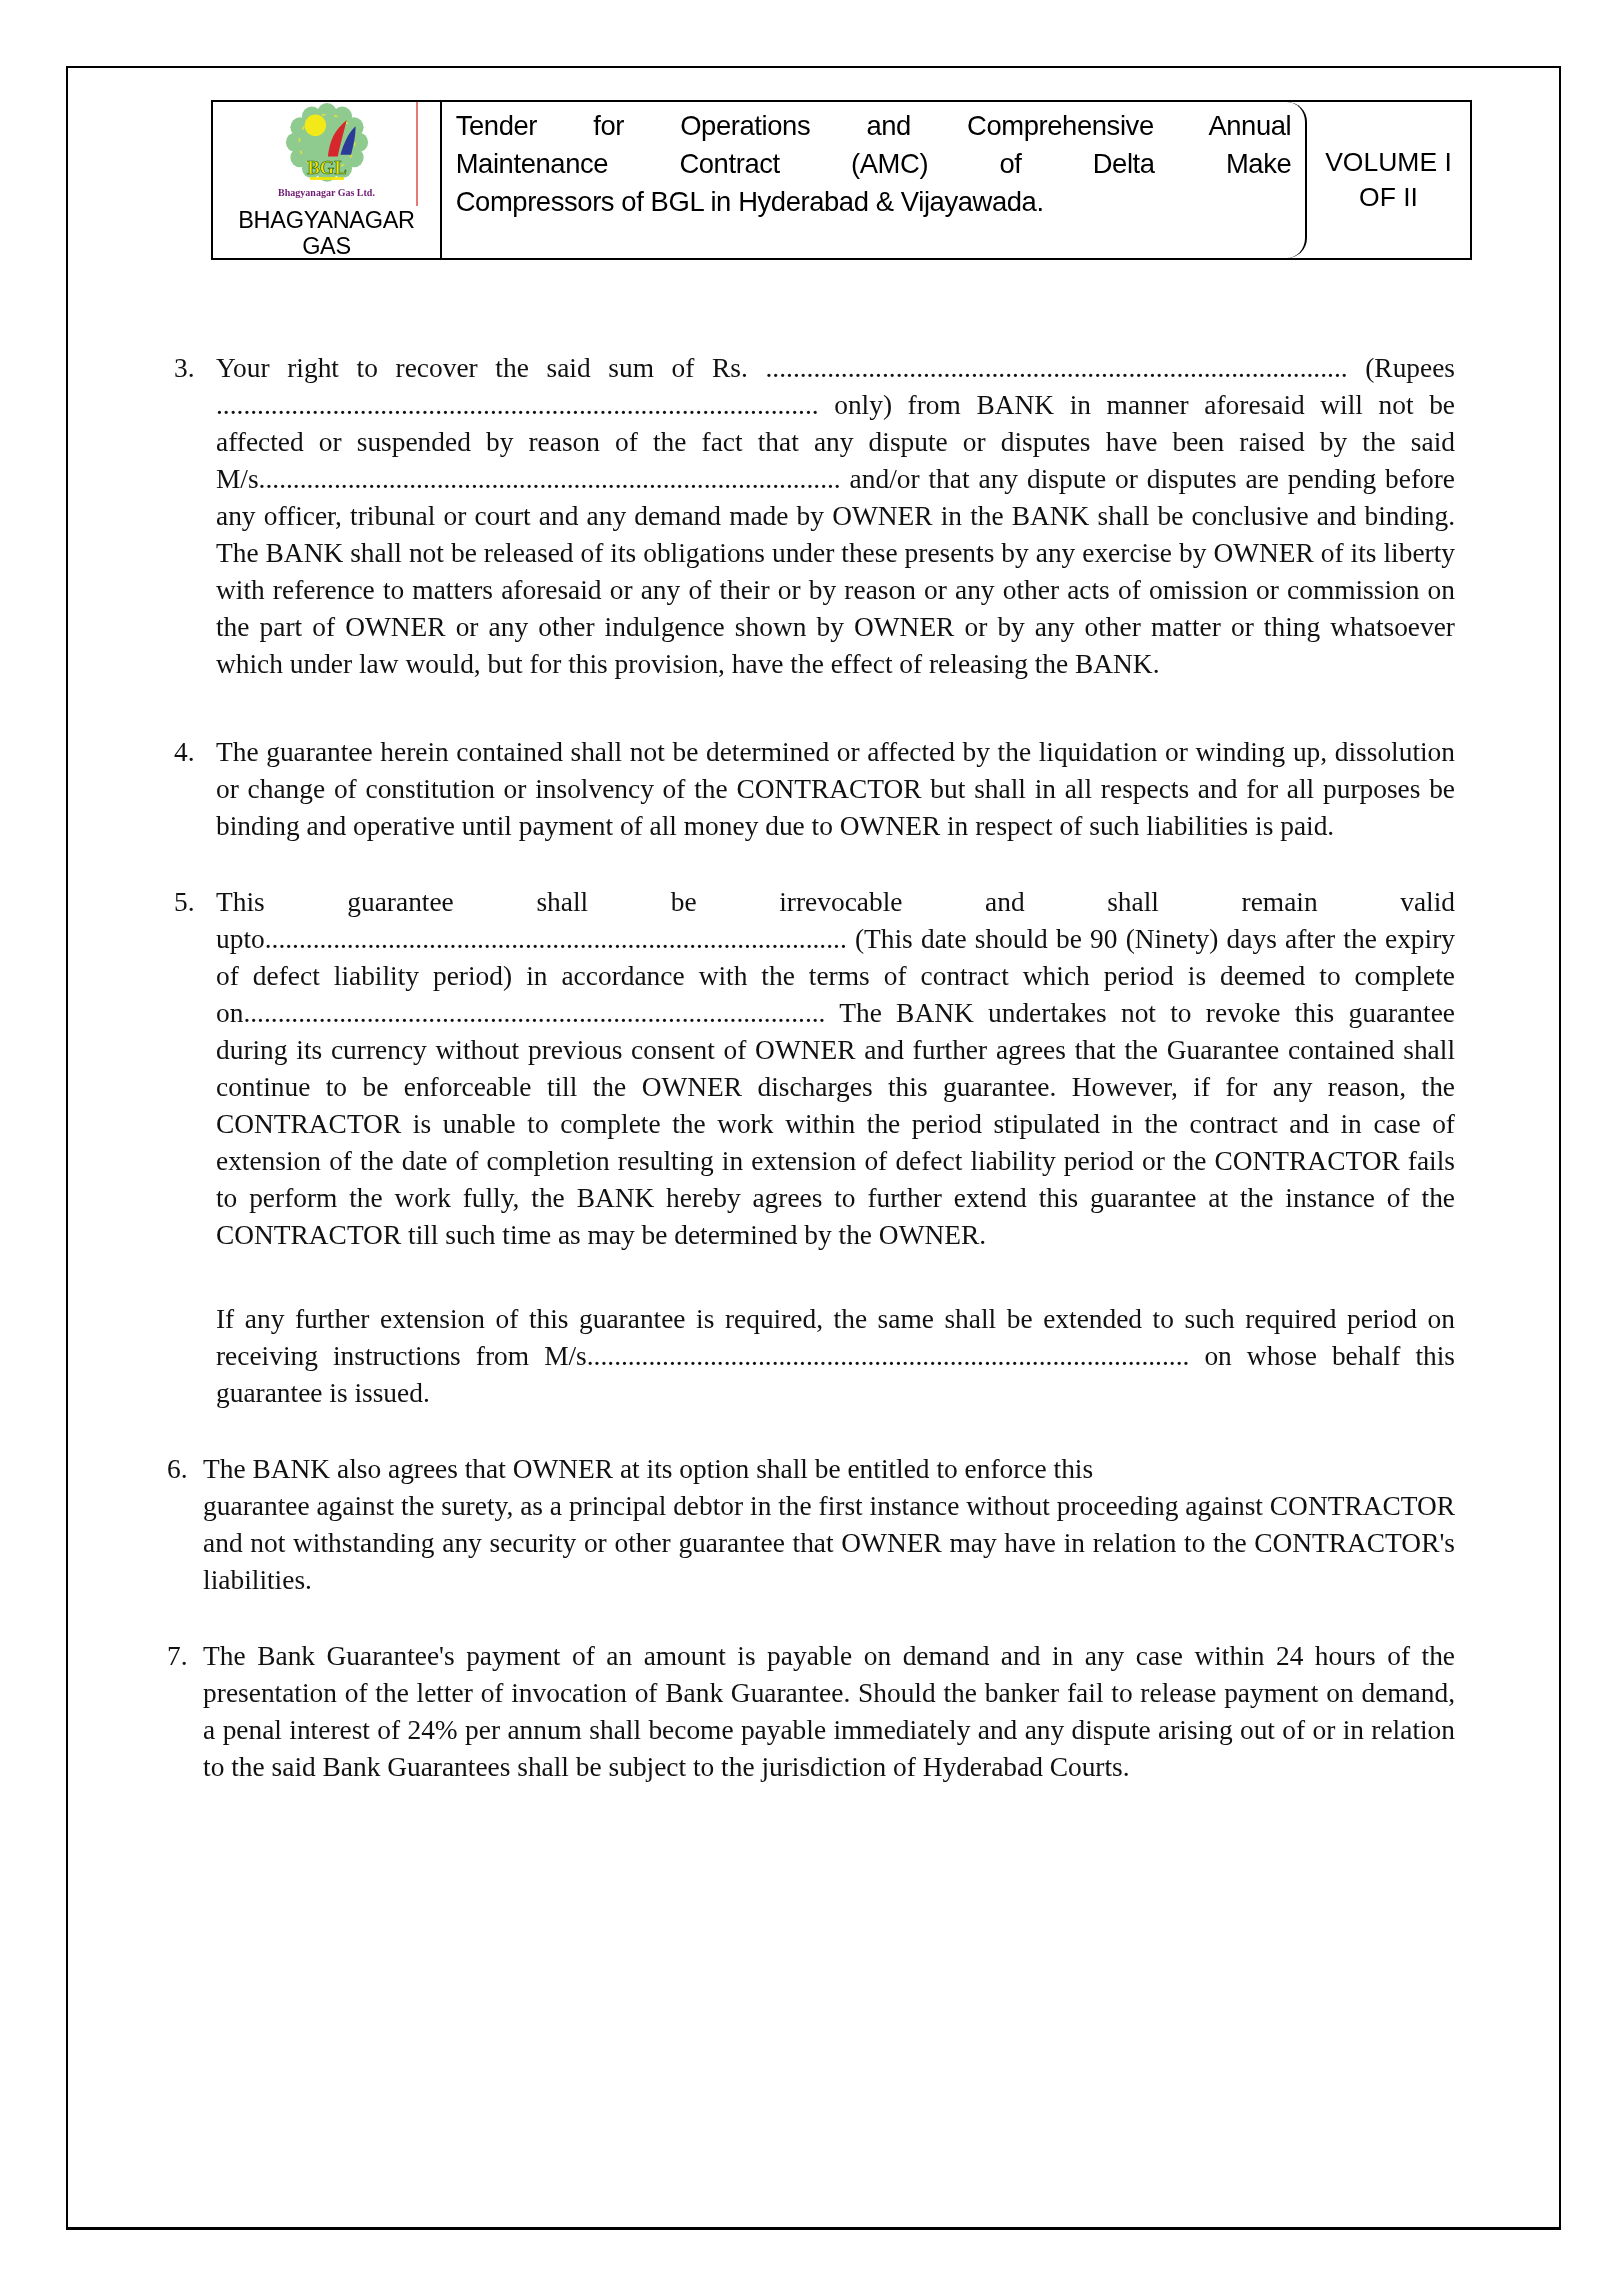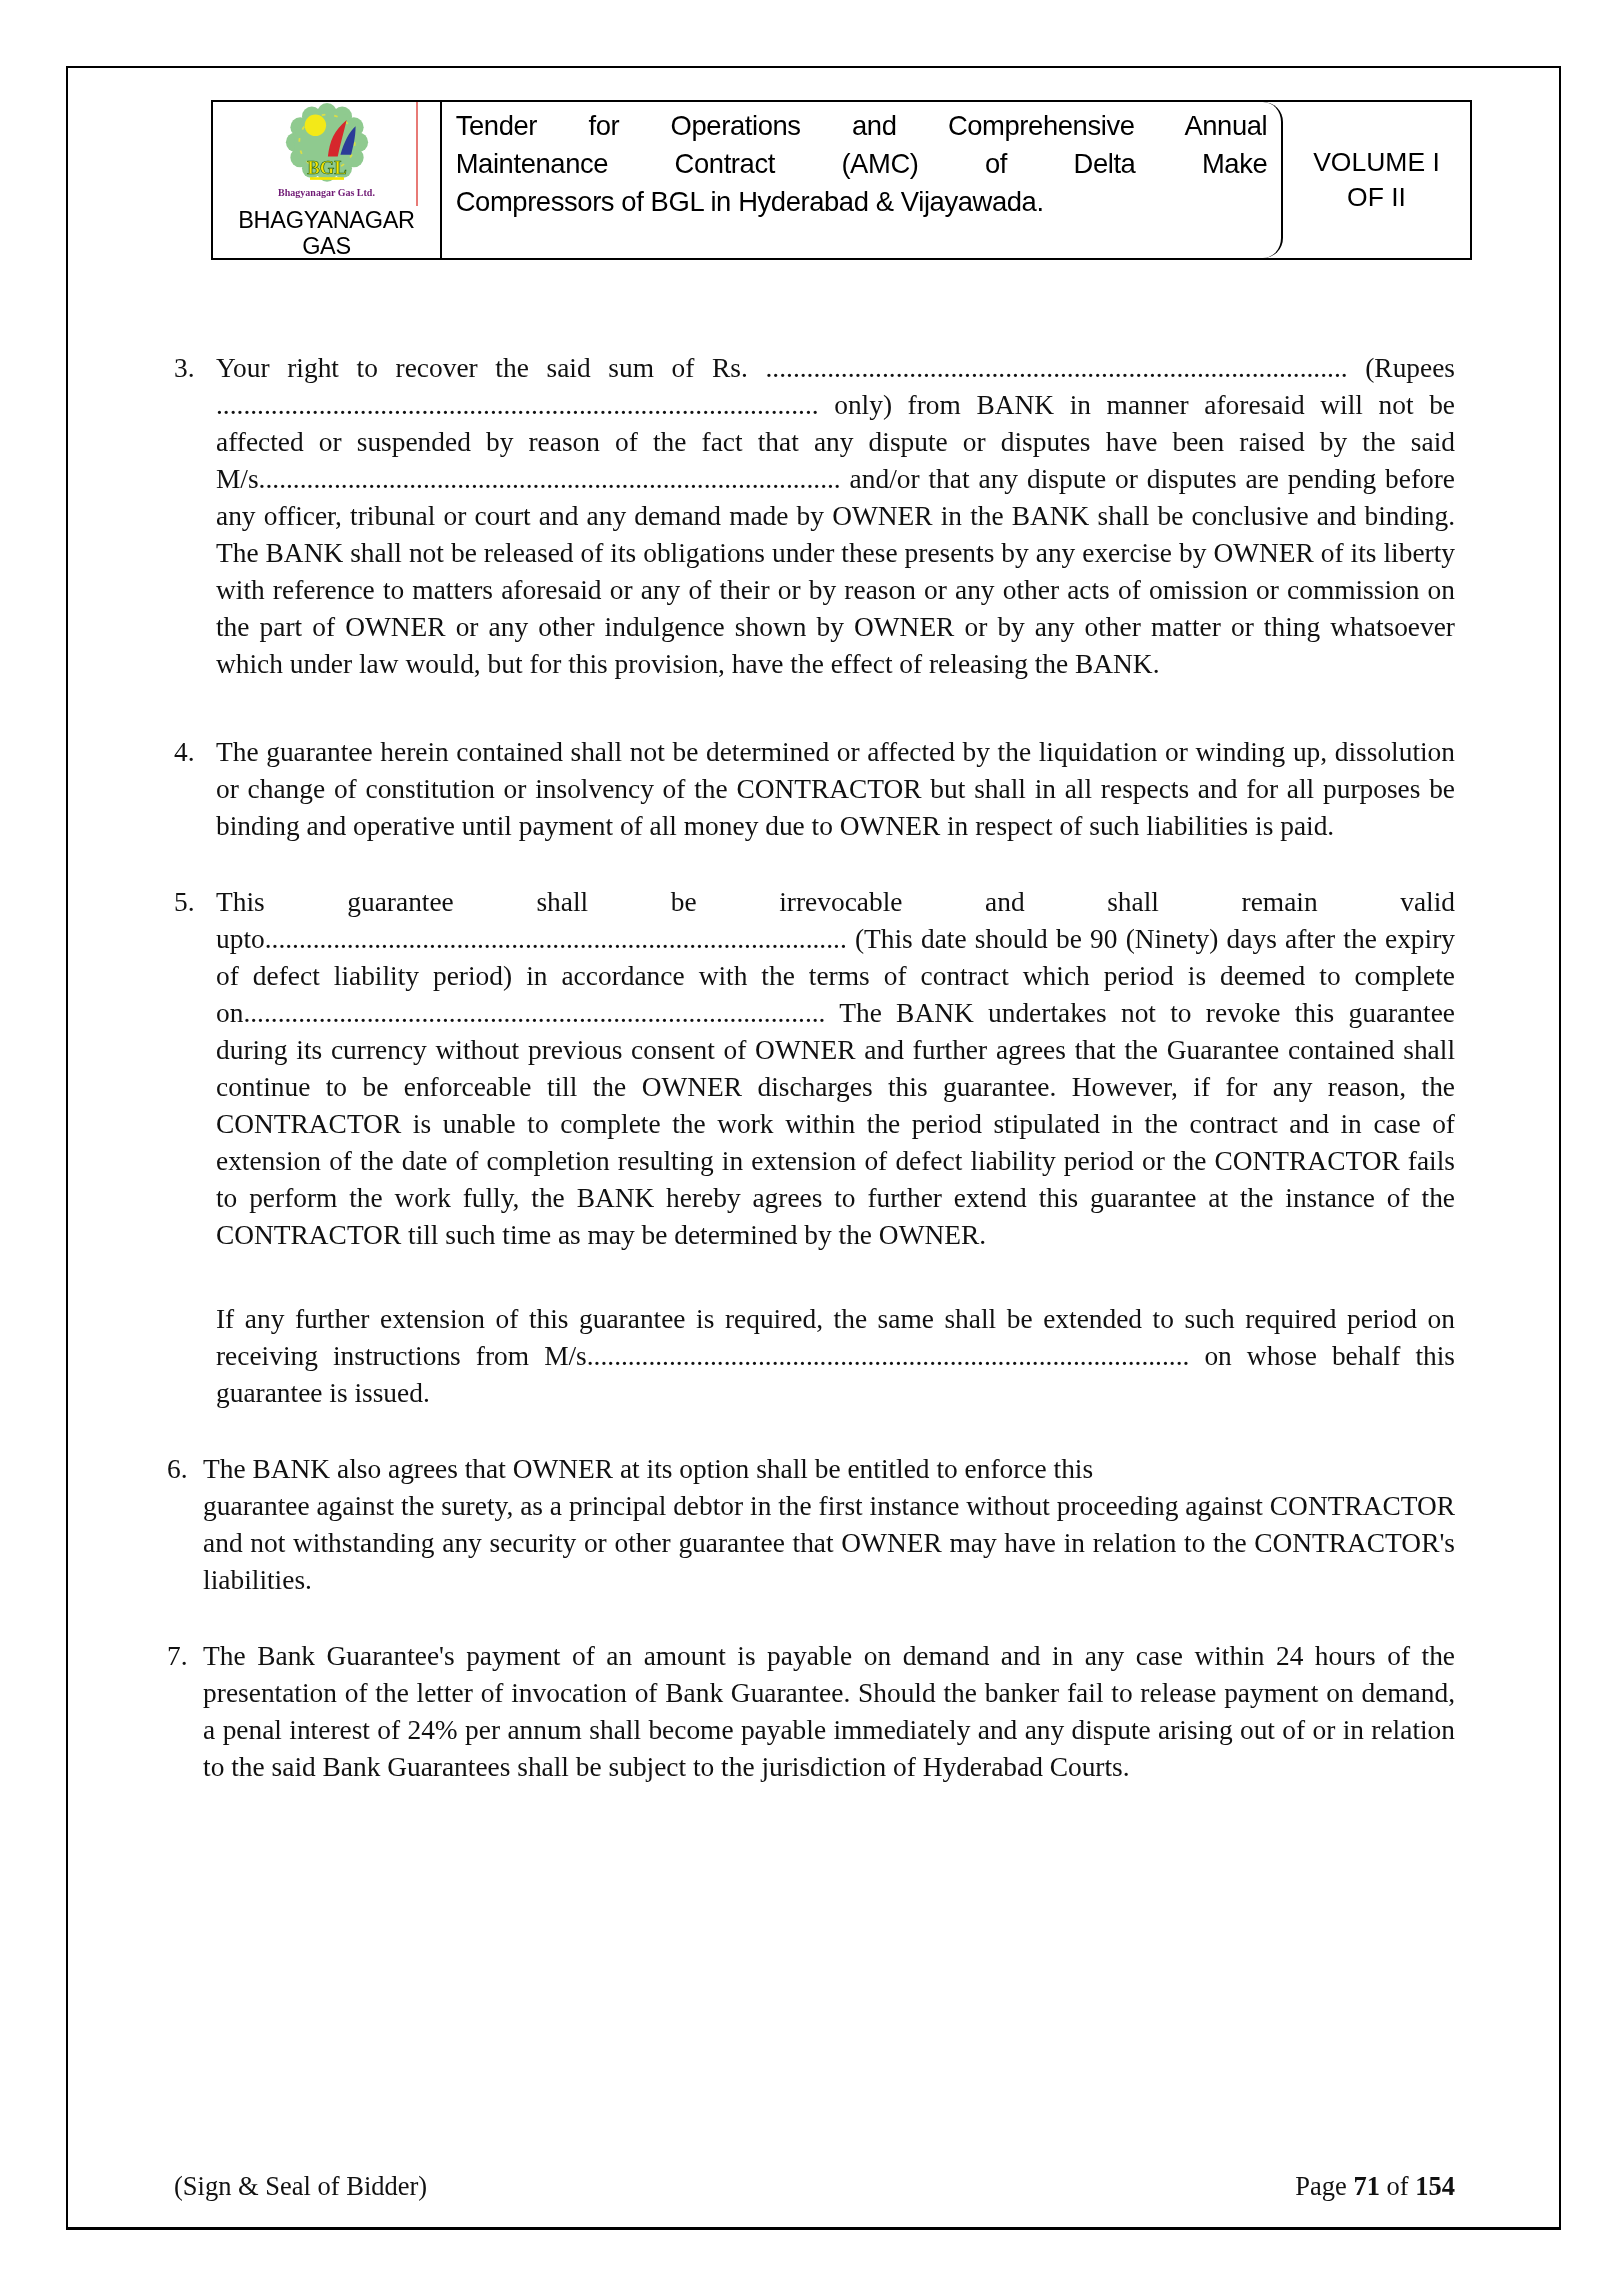--- a/index.html
+++ b/index.html
@@ -85,21 +85,21 @@
     font-size: 27.4px;
     line-height: 38px;
     letter-spacing: -0.4px;
     color: #000000;
     border-radius: 20px;
   }
   .title-line-justify { text-align: justify; text-align-last: justify; }
   .title-line-left { text-align: left; }
   .title-line-center { text-align: center; }
   .cell-volume {
-    width: 187px;
+    width: 163px;
     flex: none;
     box-sizing: border-box;
     display: flex;
     flex-direction: column;
     justify-content: center;
     align-items: center;
     font-family: "Liberation Sans", sans-serif;
     font-size: 26.5px;
     line-height: 35px;
     color: #000000;
@@ -229,25 +229,16 @@
         <div class="num">6.</div>
         <div class="itext"><span>The BANK also agrees that OWNER at its option shall be entitled to enforce this</span><br><span>guarantee against the surety, as a principal debtor in the first instance without proceeding against CONTRACTOR and not withstanding any security or other guarantee that OWNER may have in relation to the CONTRACTOR's liabilities.</span></div>
       </div>
 
       <div class="item tight">
         <div class="num">7.</div>
         <div class="itext">The Bank Guarantee's payment of an amount is payable on demand and in any case within 24 hours of the presentation of the letter of invocation of Bank Guarantee. Should the banker fail to release payment on demand, a penal interest of 24% per annum shall become payable immediately and any dispute arising out of or in relation to the said Bank Guarantees shall be subject to the jurisdiction of Hyderabad Courts.</div>
       </div>
     </div>
 
-    <div class="page-footer">
-      <div>(Sign &amp; Seal of Bidder)</div>
-      <div class="page-indicator">
-        <span>Page</span>
-        <span class="pg-bold">71</span>
-        <span>of</span>
-        <span class="pg-bold">154</span>
-      </div>
-    </div>
 
   </div>
 </div>
 
 
 </body></html>

